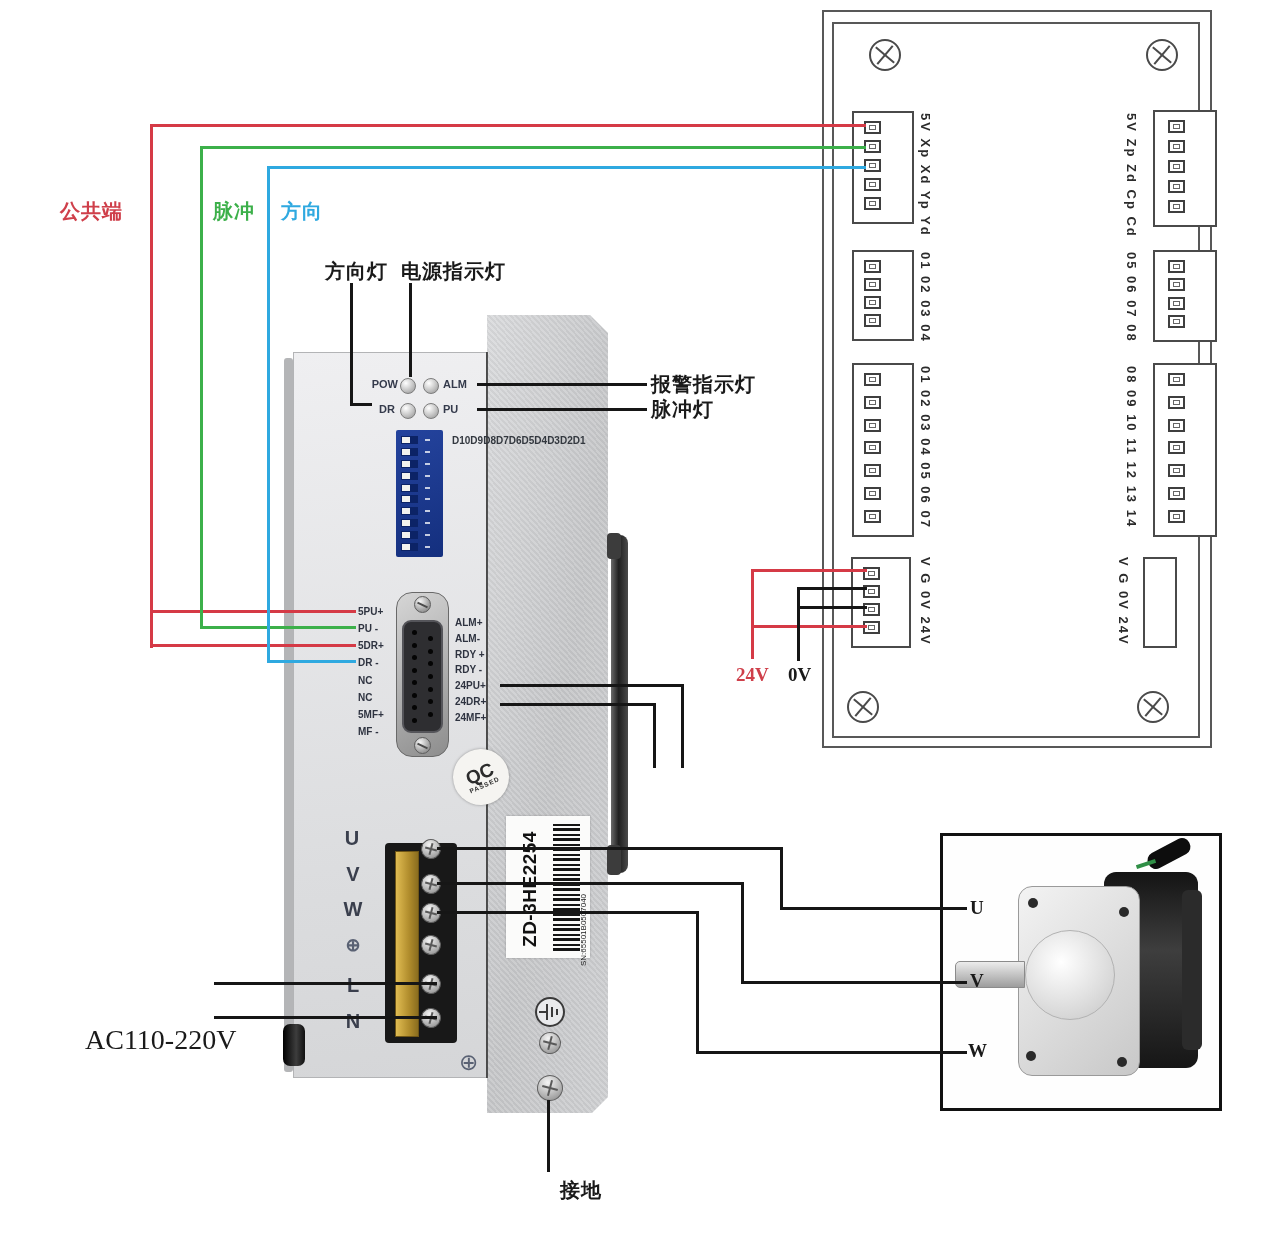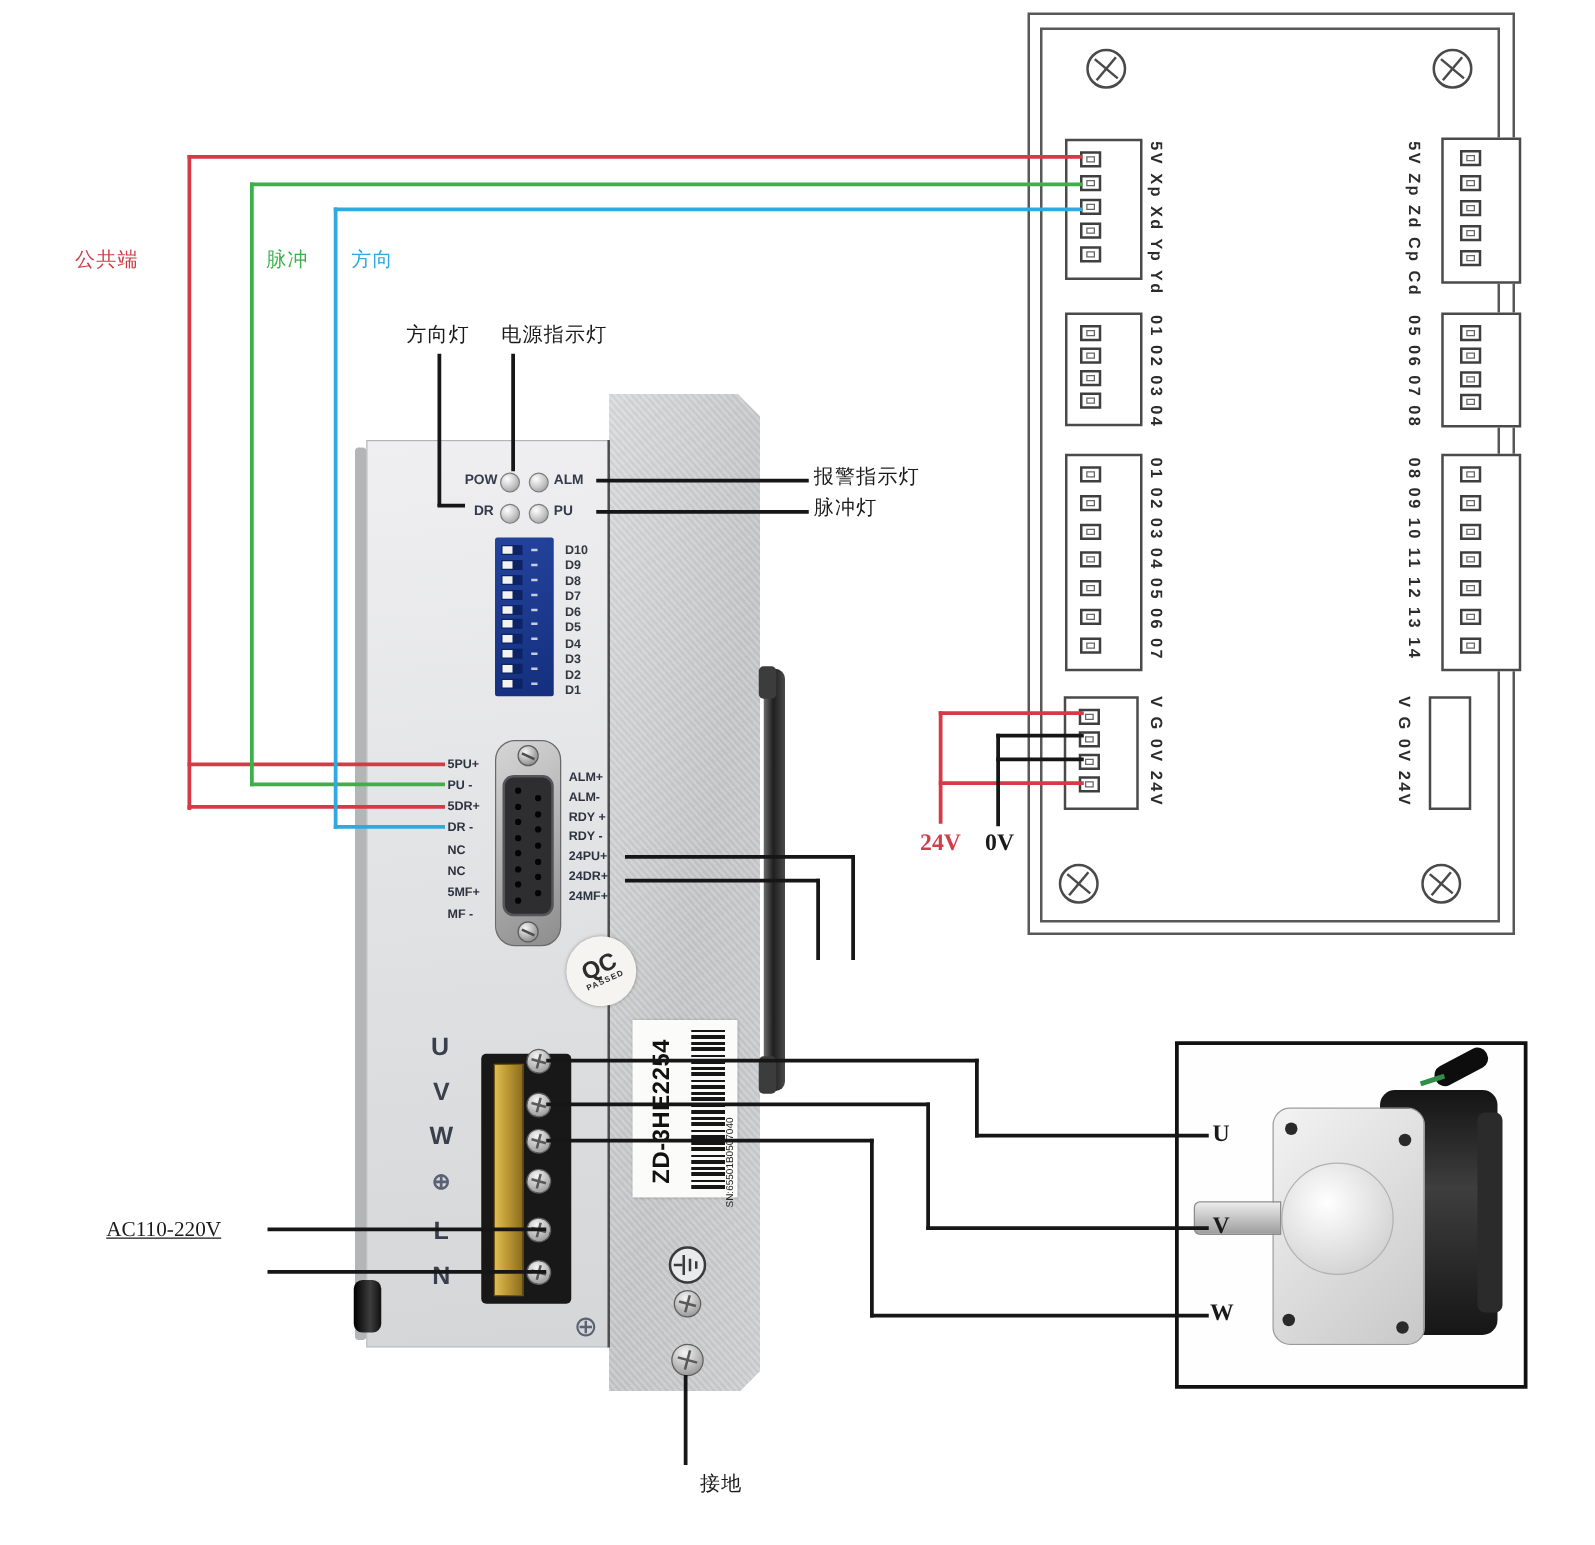--- a/index.html
+++ b/index.html
@@ -6,21 +6,21 @@
   .canvas{position:relative;width:1276px;height:1236px;background:#fff;overflow:hidden;
           font-family:"Liberation Sans",sans-serif;}
   
   .wire{position:absolute;}
   .wr{background:#d53a46;}
   .wg{background:#3cb04a;}
   .wb{background:#2fa9e0;}
   .wk{background:#161616;}
   
   .txt{position:absolute;white-space:nowrap;font-family:"Liberation Serif",serif;color:#1a1a1a;}
-  .cjk{font-size:16px;letter-spacing:1px;}
+  .cjk{font-size:20px;letter-spacing:1px;font-weight:bold;}
   .red{color:#cf3f4a;}
   .grn{color:#3cb04a;}
   .blu{color:#2fa9e0;}
   .panel-print{position:absolute;white-space:nowrap;font-family:"Liberation Sans",sans-serif;
                font-weight:bold;color:#343a4b;}
   
   .board{position:absolute;border:2px solid #585858;background:#fff;box-sizing:border-box;}
   .tblock{position:absolute;border:2px solid #4a4a4a;background:#fff;box-sizing:border-box;}
   .pins{position:absolute;left:10px;top:8px;bottom:12px;width:17px;display:flex;
         flex-direction:column;justify-content:space-between;}
@@ -50,21 +50,21 @@
   .led{position:absolute;width:14px;height:14px;border-radius:50%;border:1px solid #7d7d7d;
        background:radial-gradient(circle at 35% 30%,#ffffff,#c4c4c4 55%,#8f8f8f);}
   .dip{position:absolute;left:396px;top:430px;width:47px;height:127px;border-radius:2px;
        background:linear-gradient(160deg,#24439d,#142f7e);}
   .diprows{position:absolute;left:5px;top:6px;bottom:6px;width:30px;display:flex;
            flex-direction:column;justify-content:space-between;}
   .diprow{width:17px;height:8px;background:#0c2366;position:relative;}
   .diprow::after{content:"";position:absolute;left:1px;top:1px;width:8px;height:6px;background:#f2f2ee;}
   .diprow::before{content:"";position:absolute;right:-12px;top:3px;width:5px;height:2px;background:rgba(255,255,255,.75);}
   .diplabels{position:absolute;left:452px;top:436px;height:122px;display:flex;
-             flex-direction:column;justify-content:space-between;}
+             flex-direction:row;justify-content:space-between;}
   .diplabels span{font-size:10px;font-weight:bold;color:#33383f;font-family:"Liberation Sans",sans-serif;line-height:1;}
   .db-flange{position:absolute;left:396px;top:592px;width:53px;height:165px;border-radius:16px;
              background:linear-gradient(145deg,#d6d6d6,#8d8d8d);border:1px solid #696969;box-sizing:border-box;}
   .fscrew{position:absolute;width:17px;height:17px;border-radius:50%;border:1px solid #5d5d5d;box-sizing:border-box;
           background:radial-gradient(circle at 35% 30%,#f5f5f5,#a5a5a5 60%,#787878);}
   .fscrew::after{content:"";position:absolute;left:2px;top:7px;width:11px;height:2px;background:#4c4c4c;transform:rotate(25deg);}
   .db-insert{position:absolute;left:402px;top:620px;width:41px;height:113px;border-radius:9px;
              background:#2e2e31;border:2px solid #55555a;box-sizing:border-box;}
   .holecol{position:absolute;display:flex;flex-direction:column;justify-content:space-between;}
   .hole{width:5px;height:5px;border-radius:50%;background:#040404;}
@@ -392,19 +392,19 @@
 
   <div class="txt cjk red" style="left:60px;top:198px;">公共端</div>
   <div class="txt cjk grn" style="left:213px;top:198px;">脉冲</div>
   <div class="txt cjk blu" style="left:281px;top:198px;">方向</div>
   <div class="txt cjk" style="left:325px;top:258px;">方向灯</div>
   <div class="txt cjk" style="left:401px;top:258px;">电源指示灯</div>
   <div class="txt cjk" style="left:651px;top:371px;">报警指示灯</div>
   <div class="txt cjk" style="left:651px;top:396px;">脉冲灯</div>
   <div class="txt red" style="left:736px;top:664px;font-size:19px;font-weight:bold;">24V</div>
   <div class="txt" style="left:788px;top:664px;font-size:19px;font-weight:bold;">0V</div>
-  <div class="txt" style="left:85px;top:974px;font-size:17px;text-decoration:underline;">AC110-220V</div>
+  <div class="txt" style="left:85px;top:1024px;font-size:28px;">AC110-220V</div>
   <div class="txt cjk" style="left:524px;top:1177px;margin-left:36px;">接地</div>
   <div class="txt" style="left:970px;top:897px;font-size:19px;font-weight:bold;">U</div>
   <div class="txt" style="left:970px;top:970px;font-size:19px;font-weight:bold;">V</div>
   <div class="txt" style="left:968px;top:1040px;font-size:19px;font-weight:bold;">W</div>
 
 </div>
 
 </body></html>

